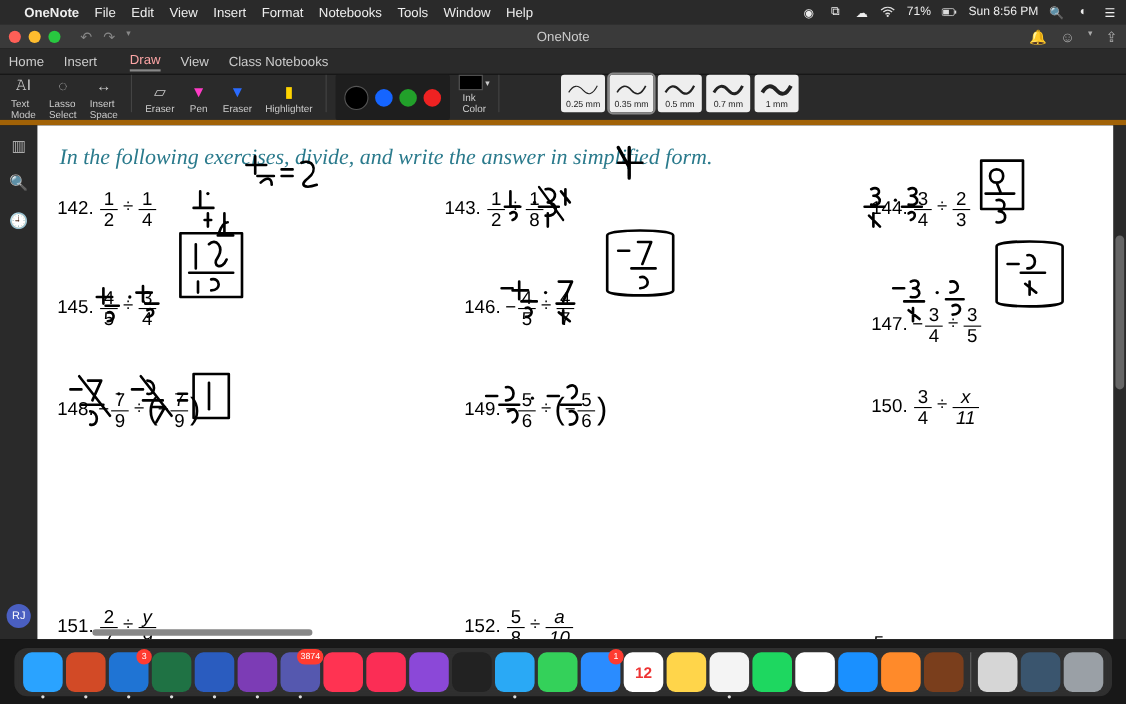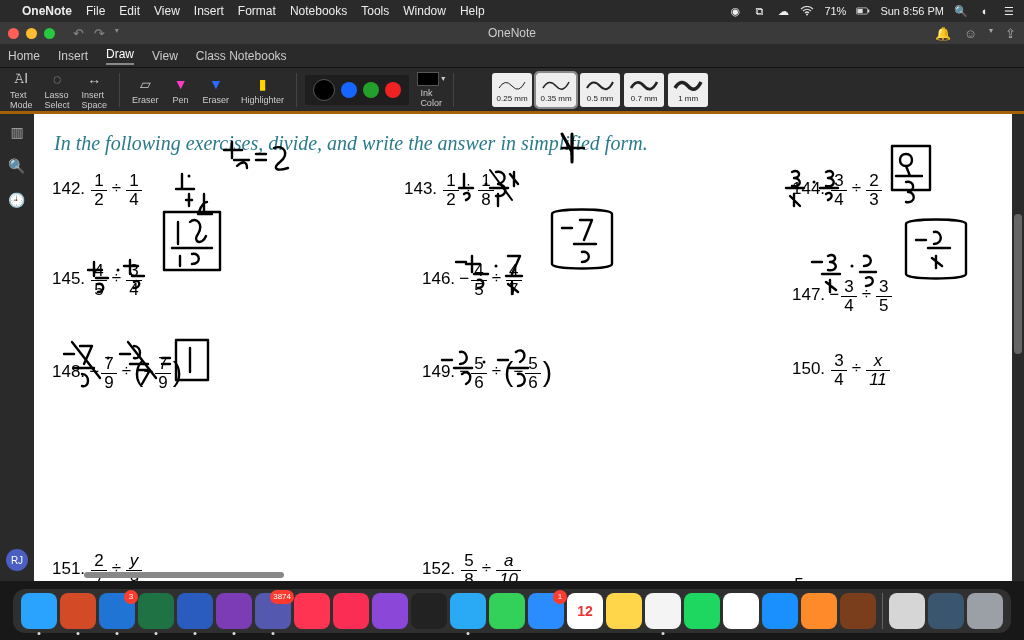--- a/index.html
+++ b/index.html
@@ -19,38 +19,38 @@
 .tl { width: 11px; height: 11px; border-radius: 50%; }
 .tl.red { background: #ff5f57; }
 .tl.yellow { background: #febc2e; }
 .tl.green { background: #28c840; }
 .titlebar .nav-arrows { margin-left: 18px; display: flex; gap: 10px; color: #888; font-size: 13px; }
 .titlebar .title { position: absolute; left: 50%; transform: translateX(-50%); color: #ccc; font-size: 12px; }
 .titlebar .rightside { position: absolute; right: 8px; display: flex; gap: 12px; color: #aaa; font-size: 13px; }
 
 
 .tabs-row { height: 24px; background: #2a2a2a; display: flex; align-items: center; padding: 0 8px; gap: 18px; font-size: 12px; color: #ccc; border-bottom: 1px solid #111; }
-.tabs-row .tab.active { color: #ffffff; border-bottom: 2px solid #888; padding-bottom: 2px; }
-
-
-.ribbon { height: 46px; background: #2a2a2a; display: flex; align-items: center; padding: 0 6px; gap: 4px; border-bottom: 3px solid #a16207; }
+.tabs-row .tab.active { color: #fca5a5; border-bottom: 2px solid #888; padding-bottom: 2px; margin-left: 12px; }
+
+
+.ribbon { height: 46px; background: #2a2a2a; display: flex; padding: 0 6px; gap: 4px; border-bottom: 5px solid #a16207; }
 .rb-group { display: flex; flex-direction: column; align-items: center; justify-content: center; padding: 0 4px; color: #ccc; font-size: 9px; gap: 2px; }
 .rb-group .icon { width: 20px; height: 18px; display: flex; align-items: center; justify-content: center; font-size: 14px; }
 .rb-sep { width: 1px; height: 34px; background: #444; margin: 0 4px; }
 .rb-colorwell { display: flex; align-items: center; gap: 6px; background: #1e1e1e; padding: 4px 8px; border-radius: 2px; }
 .swatch { width: 16px; height: 16px; border-radius: 50%; }
 .swatch.big { width: 22px; height: 22px; }
 .swatch.black { background: #000; border: 1px solid #555; }
 .swatch.blue { background: #1565ff; }
 .swatch.green { background: #22a02a; }
 .swatch.red { background: #e22; }
 .rb-inkcolor { display: flex; flex-direction: column; align-items: center; font-size: 9px; color: #ccc; gap: 2px; margin-left: 4px; }
 .rb-inkcolor .swatchbox { width: 22px; height: 14px; border: 1px solid #555; background: linear-gradient(#000,#000); position: relative; }
 .rb-inkcolor .dd { font-size: 8px; margin-left: 2px; }
-.stroke-row { display: flex; gap: 4px; margin-left: 30px; }
+.stroke-row { display: flex; gap: 4px; margin-left: 48px; }
 .stroke-chip { width: 40px; height: 34px; background: #eee; border-radius: 3px; display: flex; flex-direction: column; align-items: center; justify-content: center; gap: 2px; }
 .stroke-chip svg { width: 30px; height: 16px; }
 .stroke-chip .lbl { font-size: 8px; color: #222; }
 .stroke-chip.sel { outline: 2px solid #888; }
 
 
 .leftrail { position: absolute; left: 0; top: 114px; width: 34px; bottom: 59px; background: #2a2a2a; display: flex; flex-direction: column; align-items: center; padding-top: 10px; gap: 18px; color: #aaa; font-size: 14px; }
 .leftrail .avatar { margin-top: auto; margin-bottom: 10px; width: 22px; height: 22px; border-radius: 50%; background: #4a5fc1; color: #fff; font-size: 10px; display: flex; align-items: center; justify-content: center; }
 
 

